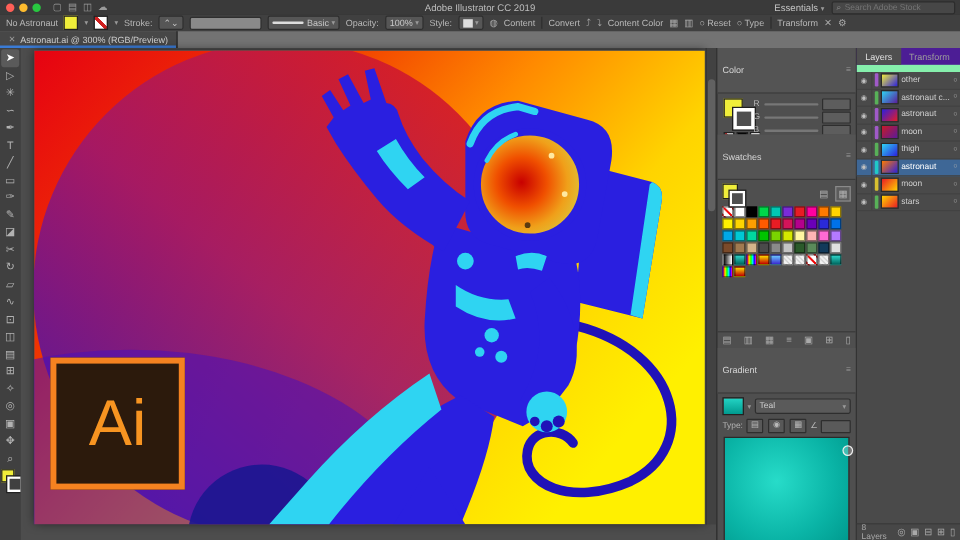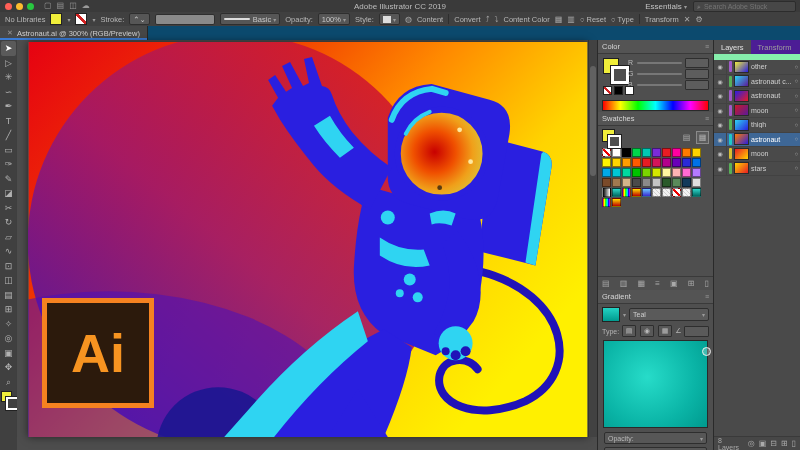--- a/index.html
+++ b/index.html
@@ -30,56 +30,56 @@
   .sw-fill{width:10px;height:10px;background:#f0ee3a;border:1px solid #222;display:inline-block;}
   .sw-stroke{width:10px;height:10px;display:inline-block;border:1px solid #222;
     background:linear-gradient(45deg,#fff 40%,#d02020 40%,#d02020 60%,#fff 60%);}
   .caret{font-size:6px;color:#9a9a9a;}
   .cb-sep{width:1px;height:10px;background:#2e2e2e;}
   .cb-icon{color:#a8a8a8;font-size:8px;}
   .brushprev{width:58px;height:9px;background:#8a8a8a;border:1px solid #2e2e2e;border-radius:2px;}
   .wline{display:inline-block;width:26px;height:2px;background:#ddd;border-radius:1px;margin-right:3px;}
 
   
-  .tabbar{position:absolute;top:26px;left:0;right:0;height:14px;background:#0c4a6e;
+  .tabbar{position:absolute;top:26px;left:0;right:0;height:14px;background:#737373;
     border-bottom:1px solid #262626;display:flex;align-items:stretch;}
   .doctab{display:flex;align-items:center;gap:4px;background:#474747;padding:0 7px;
     font-size:7.5px;color:#cfcfcf;border-right:1px solid #262626;box-shadow:inset 0 -2px 0 #3a7bd5;}
   .tab-close{color:#9a9a9a;font-size:7px;}
 
   
   .toolbar{position:absolute;left:0;top:40px;bottom:0;width:17px;background:#404040;
     border-right:1px solid #2c2c2c;display:flex;flex-direction:column;align-items:center;padding-top:1px;}
   .tool{width:15px;height:14.5px;line-height:14px;text-align:center;font-size:9px;color:#b2b2b2;border-radius:2px;}
   .tool:first-child{background:#5a5a5a;color:#fff;}
   .fs-wrap{position:relative;width:15px;height:20px;margin-top:2px;}
   .fs-fill{position:absolute;left:0;top:0;width:9px;height:9px;background:#f0ee3a;border:1px solid #222;}
   .fs-stroke{position:absolute;left:5px;top:6px;width:9px;height:9px;border:2px solid #fff;background:#404040;outline:1px solid #222;}
 
   
   .canvas{position:absolute;left:17px;top:40px;width:580px;bottom:0;background:#4d4d4d;}
   .artboard{position:absolute;left:11px;top:2px;width:560px;height:395px;box-shadow:0 0 8px rgba(0,0,0,.55);overflow:hidden;}
   .artboard svg{display:block;}
   .ai-logo{position:absolute;left:14px;top:256px;width:102px;height:100px;background:#2c1a0c;
     border:5px solid #f58220;display:flex;align-items:center;justify-content:center;}
-  .ai-logo span{color:#f79421;font-size:54px;font-weight:bold;line-height:1;}
+  .ai-logo span{color:#f79421;font-size:54px;font-weight:normal;line-height:1;}
   .vscroll{position:absolute;right:0;top:0;bottom:13px;width:8px;background:#424242;border-left:1px solid #333;}
   .vthumb{position:absolute;left:1px;right:1px;top:26px;height:110px;background:#616161;border-radius:3px;}
   .statusbar{position:absolute;left:0;right:0;bottom:0;height:13px;background:#3d3d3d;border-top:1px solid #2a2a2a;
     display:flex;align-items:center;gap:4px;font-size:7.5px;color:#b0b0b0;padding:0 5px;}
   .sb-box{background:#4c4c4c;border:1px solid #2c2c2c;border-radius:2px;height:9px;display:inline-flex;align-items:center;padding:0 3px;gap:2px;}
   .sb-sep{width:1px;height:9px;background:#2c2c2c;}
 
   
   .rightcol{position:absolute;left:597px;right:0;top:40px;bottom:0;background:#464646;border-left:1px solid #2a2a2a;}
   .colA{position:absolute;left:0;top:0;bottom:0;width:115px;border-right:1px solid #2a2a2a;}
   .colB{position:absolute;left:116px;right:0;top:0;bottom:0;background:#4a4a4a;}
   .panel{position:absolute;left:0;right:0;background:#4f4f4f;}
   .panel-h{height:13px;background:#545454;border-bottom:1px solid #3a3a3a;display:flex;align-items:center;
-    justify-content:space-between;font-size:7.5px;color:#d6d6d6;padding:0 4px;}
+    justify-content:space-between;font-size:7.5px;color:#d6d6d6;padding:12px 4px;}
   .ph-menu{color:#9a9a9a;font-size:7px;}
 
   
   .color-body{position:relative;height:58px;padding:3px 4px 0 4px;}
   .cp-fs{position:absolute;left:5px;top:4px;width:22px;height:22px;}
   .cp-fill{position:absolute;left:0;top:0;width:14px;height:14px;background:#f0ee3a;border:1px solid #1f1f1f;}
   .cp-stroke{position:absolute;left:8px;top:8px;width:12px;height:12px;border:3px solid #fff;outline:1px solid #1f1f1f;background:#4f4f4f;}
   .chans{position:absolute;left:30px;right:4px;top:3px;}
   .chan-row{display:flex;align-items:center;gap:3px;height:11px;}
   .chan-l{font-size:7px;color:#b8b8b8;width:6px;}
@@ -162,21 +162,21 @@
         <span>Essentials</span> <span class="caret">▾</span>
       </span>
       <span class="searchbox">
         <span class="mag">⌕</span>
         <input placeholder="Search Adobe Stock" style="">
       </span>
     </div>
   </div>
 
   <div class="controlbar">
-    <span>No Libraries</span>
+    <span>No Astronaut</span>
     <span class="sw-fill"></span>
       <span class="caret">▾</span>
     <span class="sw-stroke"></span>
       <span class="caret">▾</span>
     <span>Stroke:</span>
     <span class="cb-box">⌃⌄</span>
     <span class="brushprev"></span>
     <span class="cb-box"><span class="wline"></span><span>Basic</span>&nbsp;<span class="caret">▾</span></span>
     <span>Opacity:</span>
     <span class="cb-box"><span>100%</span>&nbsp;<span class="caret">▾</span></span>

